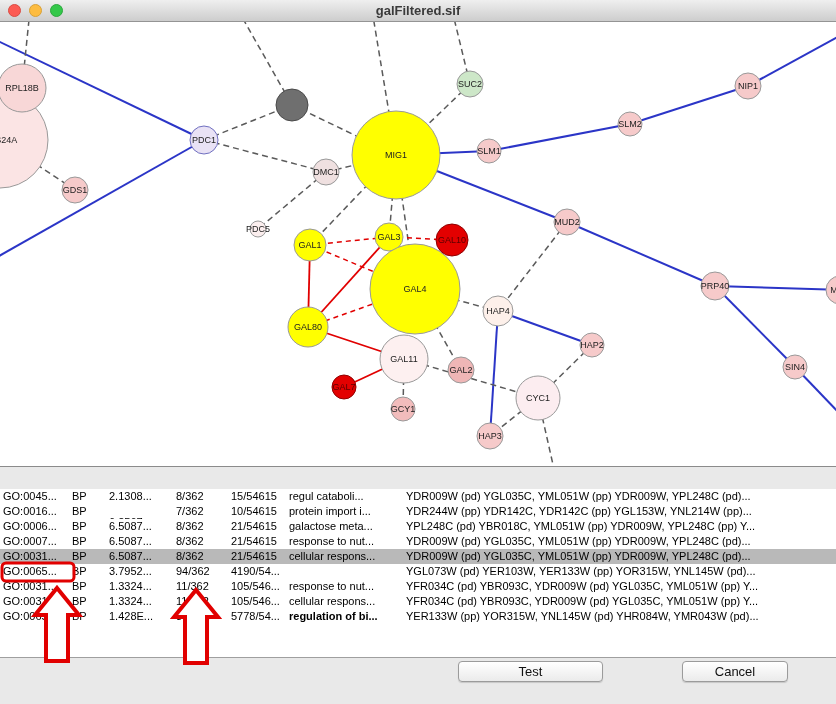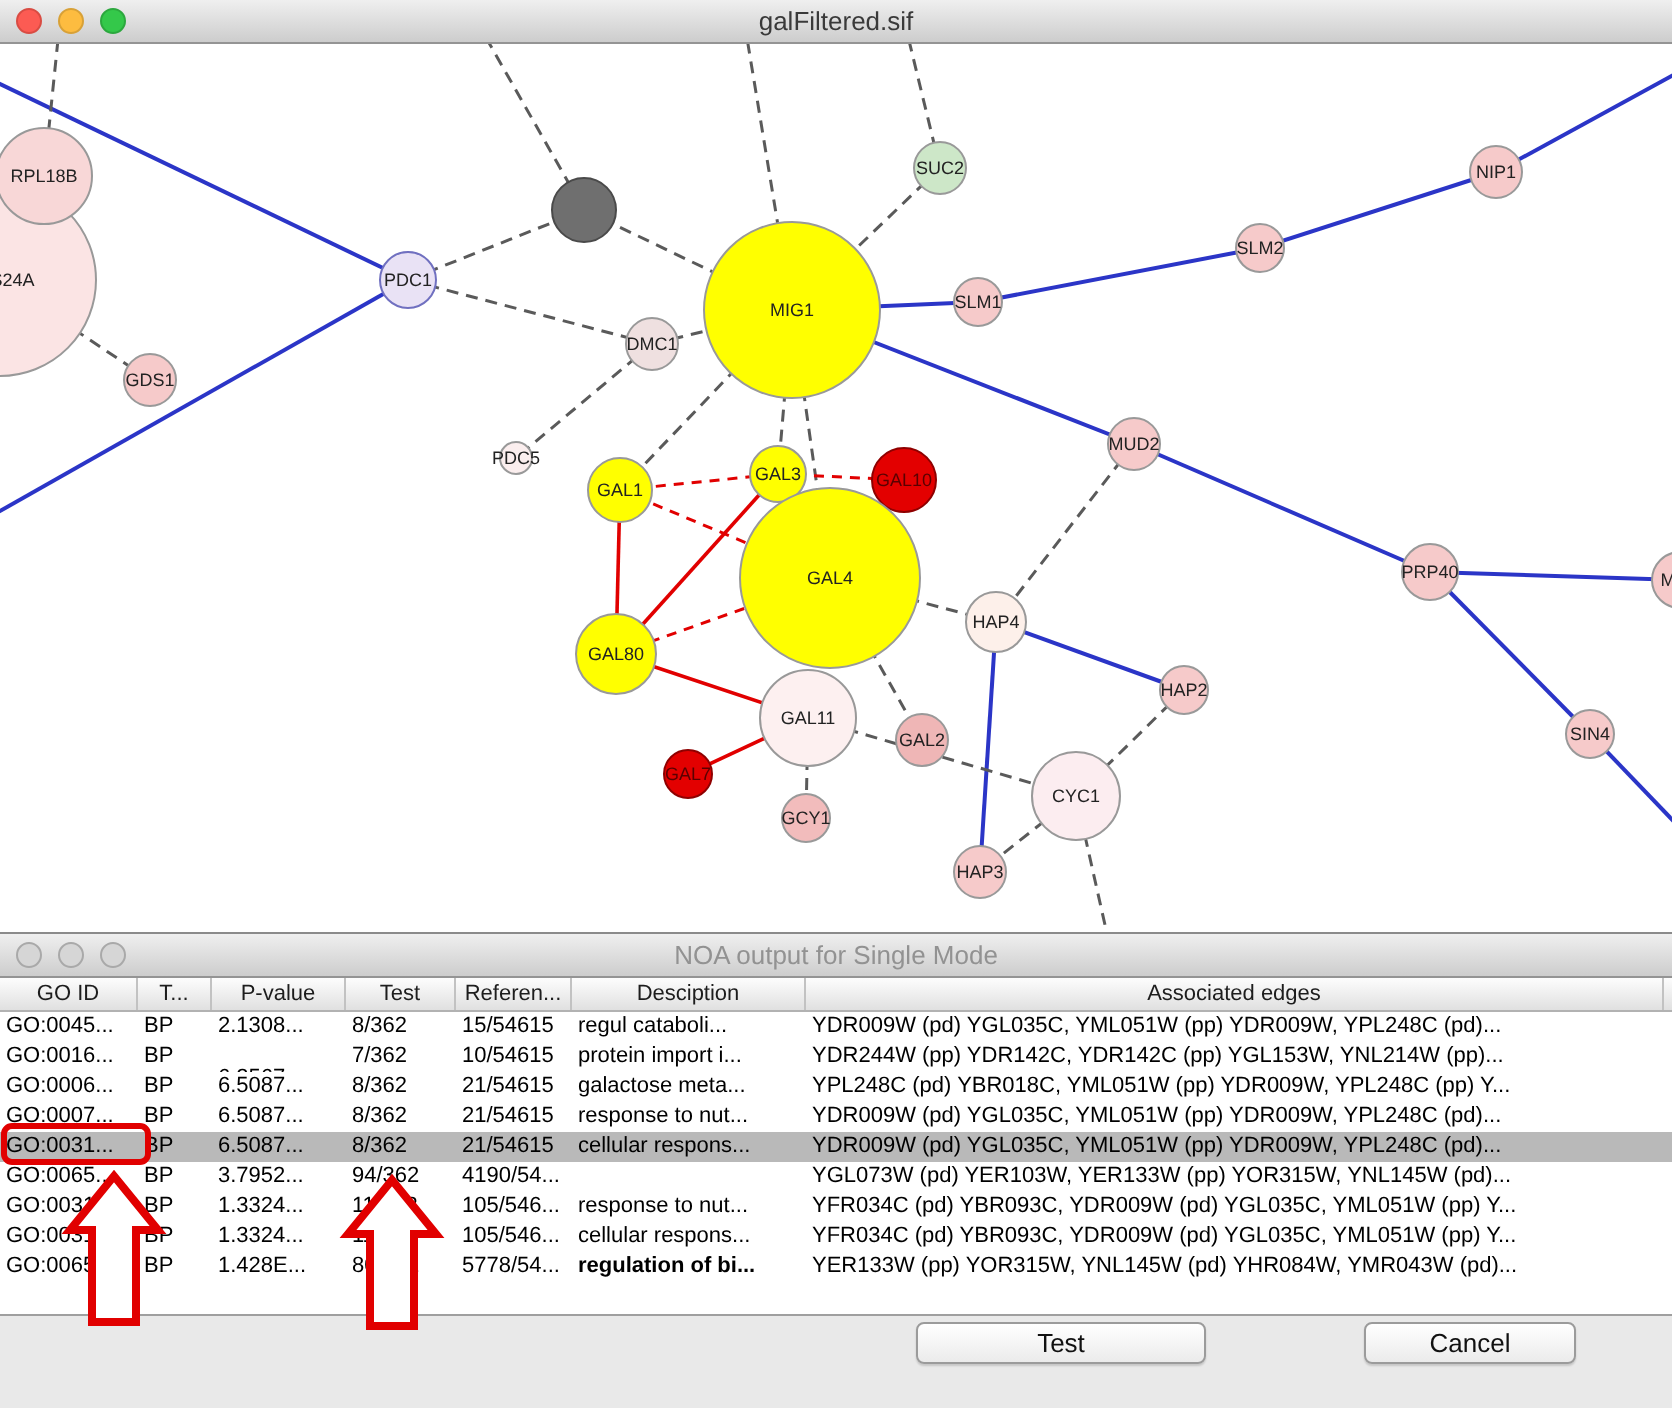--- a/index.html
+++ b/index.html
@@ -15,21 +15,21 @@
     background:linear-gradient(#efefef,#cdcdcd);
     border-bottom:1px solid #949494;
     display:flex; align-items:center; position:relative;
   }
   .traffic { position:absolute; left:8px; top:4px; display:flex; gap:8px; }
   .traffic span { width:13px; height:13px; border-radius:50%; display:block; }
   .tl-close { background:#fc5b53; border:1px solid #d94c43; }
   .tl-min   { background:#fdbc40; border:1px solid #d8a137; }
   .tl-zoom  { background:#34c84a; border:1px solid #2ca83e; }
   .tl-gray  { background:#d6d6d6; border:1px solid #a9a9a9; }
-  .wtitle { flex:1; text-align:center; font-size:13px; font-weight:normal; color:#3a3a3a; }
+  .wtitle { flex:1; text-align:center; font-size:13px; font-weight:bold; color:#3a3a3a; }
   .wtitle.inactive { color:#929292; }
 
   #top-window { position:absolute; top:0; left:0; width:836px; height:466px; background:#fff; }
   #network-svg { display:block; width:836px; height:444px; background:#ffffff; }
   #network-svg text { font-family:"Liberation Sans", sans-serif; }
 
   #bottom-window { position:absolute; top:466px; left:0; width:836px; height:238px;
     background:#e9e9e9; border-top:1px solid #8b8b8b; }
   #noa-table { position:absolute; top:22px; left:0; width:836px; height:169px;
     background:#fff; border-bottom:1px solid #9f9f9f; overflow:hidden; }
@@ -162,39 +162,22 @@
       <circle cx="715" cy="264" r="14" fill="#f6caca" stroke="#999999" stroke-width="1"></circle>
       <text x="715" y="267" text-anchor="middle" font-size="9" fill="#222222">PRP40</text>
       <circle cx="795" cy="345" r="12" fill="#f6caca" stroke="#999999" stroke-width="1"></circle>
       <text x="795" y="348" text-anchor="middle" font-size="9" fill="#222222">SIN4</text>
       <circle cx="840" cy="268" r="14" fill="#f6caca" stroke="#999999" stroke-width="1"></circle>
       <text x="840" y="271" text-anchor="middle" font-size="9" fill="#222222">MSB</text>
     </svg>
 </div>
 
 <div id="bottom-window">
-  <div class="titlebar">
-    <div class="traffic">
-      <span class="tl-gray"></span>
-      <span class="tl-gray"></span>
-      <span class="tl-gray"></span>
-    </div>
-    <div class="wtitle inactive">NOA output for Single Mode</div>
-  </div>
 
   <div id="noa-table">
-    <div id="thead">
-        <div class="th" style="width: 69px;">GO ID</div>
-        <div class="th" style="width: 37px;">T...</div>
-        <div class="th" style="width: 67px;">P-value</div>
-        <div class="th" style="width: 55px;">Test</div>
-        <div class="th" style="width: 58px;">Referen...</div>
-        <div class="th" style="width: 117px;">Desciption</div>
-        <div class="th" style="width: 429px;">Associated edges</div>
-      </div>
     <div id="tbody">
         <div class="tr">
           <div class="td" style="width: 69px;">GO:0045...</div>
           <div class="td" style="width: 37px;">BP</div>
           <div class="td" style="width: 67px;">2.1308...</div>
           <div class="td" style="width: 55px;">8/362</div>
           <div class="td" style="width: 58px;">15/54615</div>
           <div class="td" style="width: 117px;">regul cataboli...</div>
           <div class="td" style="width: 429px;">YDR009W (pd) YGL035C, YML051W (pp) YDR009W, YPL248C (pd)...</div>
         </div>

